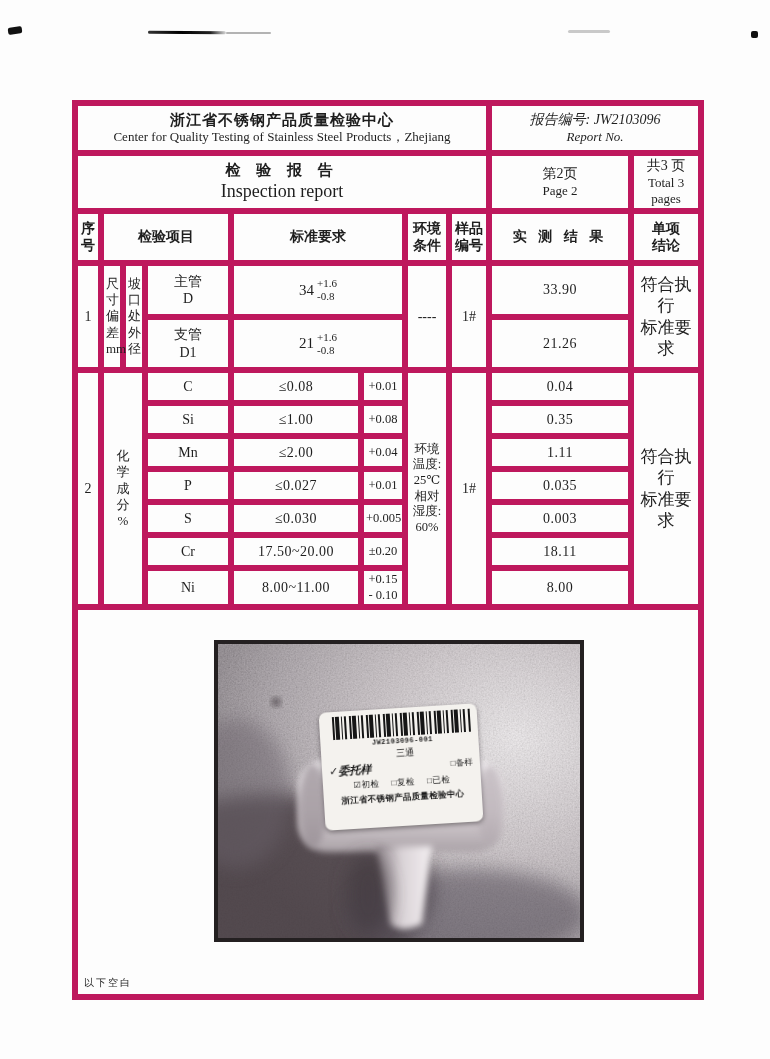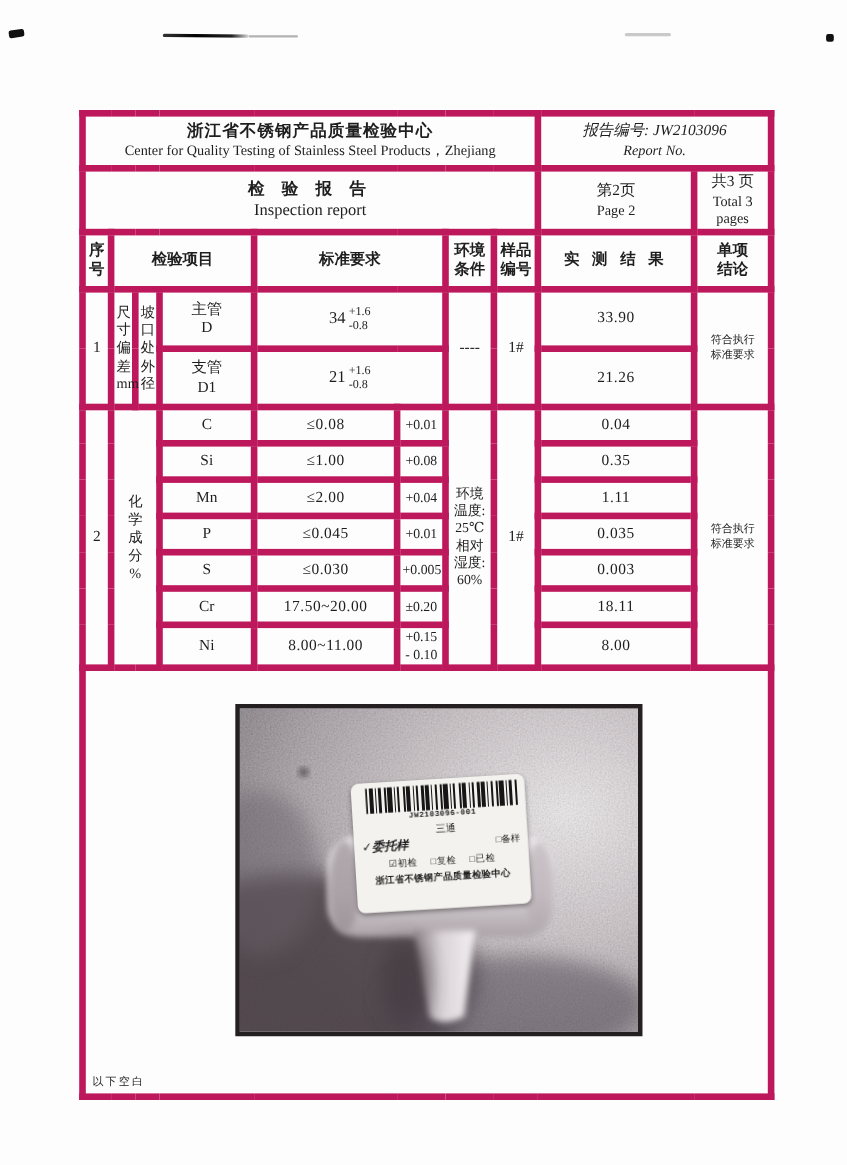--- a/index.html
+++ b/index.html
@@ -30,33 +30,33 @@
     border:6px solid #be185d;
     text-align:center; vertical-align:middle;
     padding:1px 2px;
     line-height:1.25;
   }
   table.rep { border:3px solid #1b1b1b; }
   .pl { white-space:pre-line; }
   .zh-title { font-size:15px; font-weight:bold; letter-spacing:1px; }
   .en-title { font-size:13px; }
   .doc-zh   { font-size:15px; font-weight:bold; letter-spacing:6px;margin-top:36px; }
-  .doc-en   { font-size:15px;text-align:center; }
+  .doc-en   { font-size:18px;text-align:center; }
   .left-pad { text-align:left; padding-left:8px;font-style:italic; }
   .small-en { font-size:13px; }
   .vert     { font-size:13px; line-height:1.18; }
   .hdr      { font-size:14px; font-weight:bold; }
   .spread   { letter-spacing:4px; }
   .num      { font-size:14px; letter-spacing:.5px; }
   .tolwrap  { display:inline-flex; align-items:center; }
   .tolmain  { font-size:15px; }
   .tolstack { display:inline-flex; flex-direction:column; text-align:left;
               font-size:11px; line-height:1.15; margin-left:3px; }
   .unc      { font-size:12.5px; line-height:1.15; }
-  .concl    { font-size:10px; }
+  .concl    { font-size:17px; }
   .envtxt   { font-size:12.5px; line-height:1.3; }
 
   
   td.photo-cell { vertical-align:top; text-align:left; padding:0; position:relative; height:390px; }
   .photo-label { font-size:14px; padding:4px 0 0 5px; letter-spacing:1px; }
   .photo-frame {
     position:absolute; left:136px; top:30px;
     width:370px; height:302px;
     border:4px solid #242021;
     background:#b9b2b6;
@@ -230,21 +230,21 @@
     <td class="num">0.35</td>
   </tr>
   <tr style="height:33px">
     <td>Mn</td>
     <td class="num">≤2.00</td>
     <td class="unc pl">+0.04</td>
     <td class="num">1.11</td>
   </tr>
   <tr style="height:33px">
     <td>P</td>
-    <td class="num">≤0.045</td>
+    <td class="num">≤0.027</td>
     <td class="unc pl">+0.01</td>
     <td class="num">0.035</td>
   </tr>
   <tr style="height:33px">
     <td>S</td>
     <td class="num">≤0.030</td>
     <td class="unc pl">+0.005</td>
     <td class="num">0.003</td>
   </tr>
   <tr style="height:33px">

